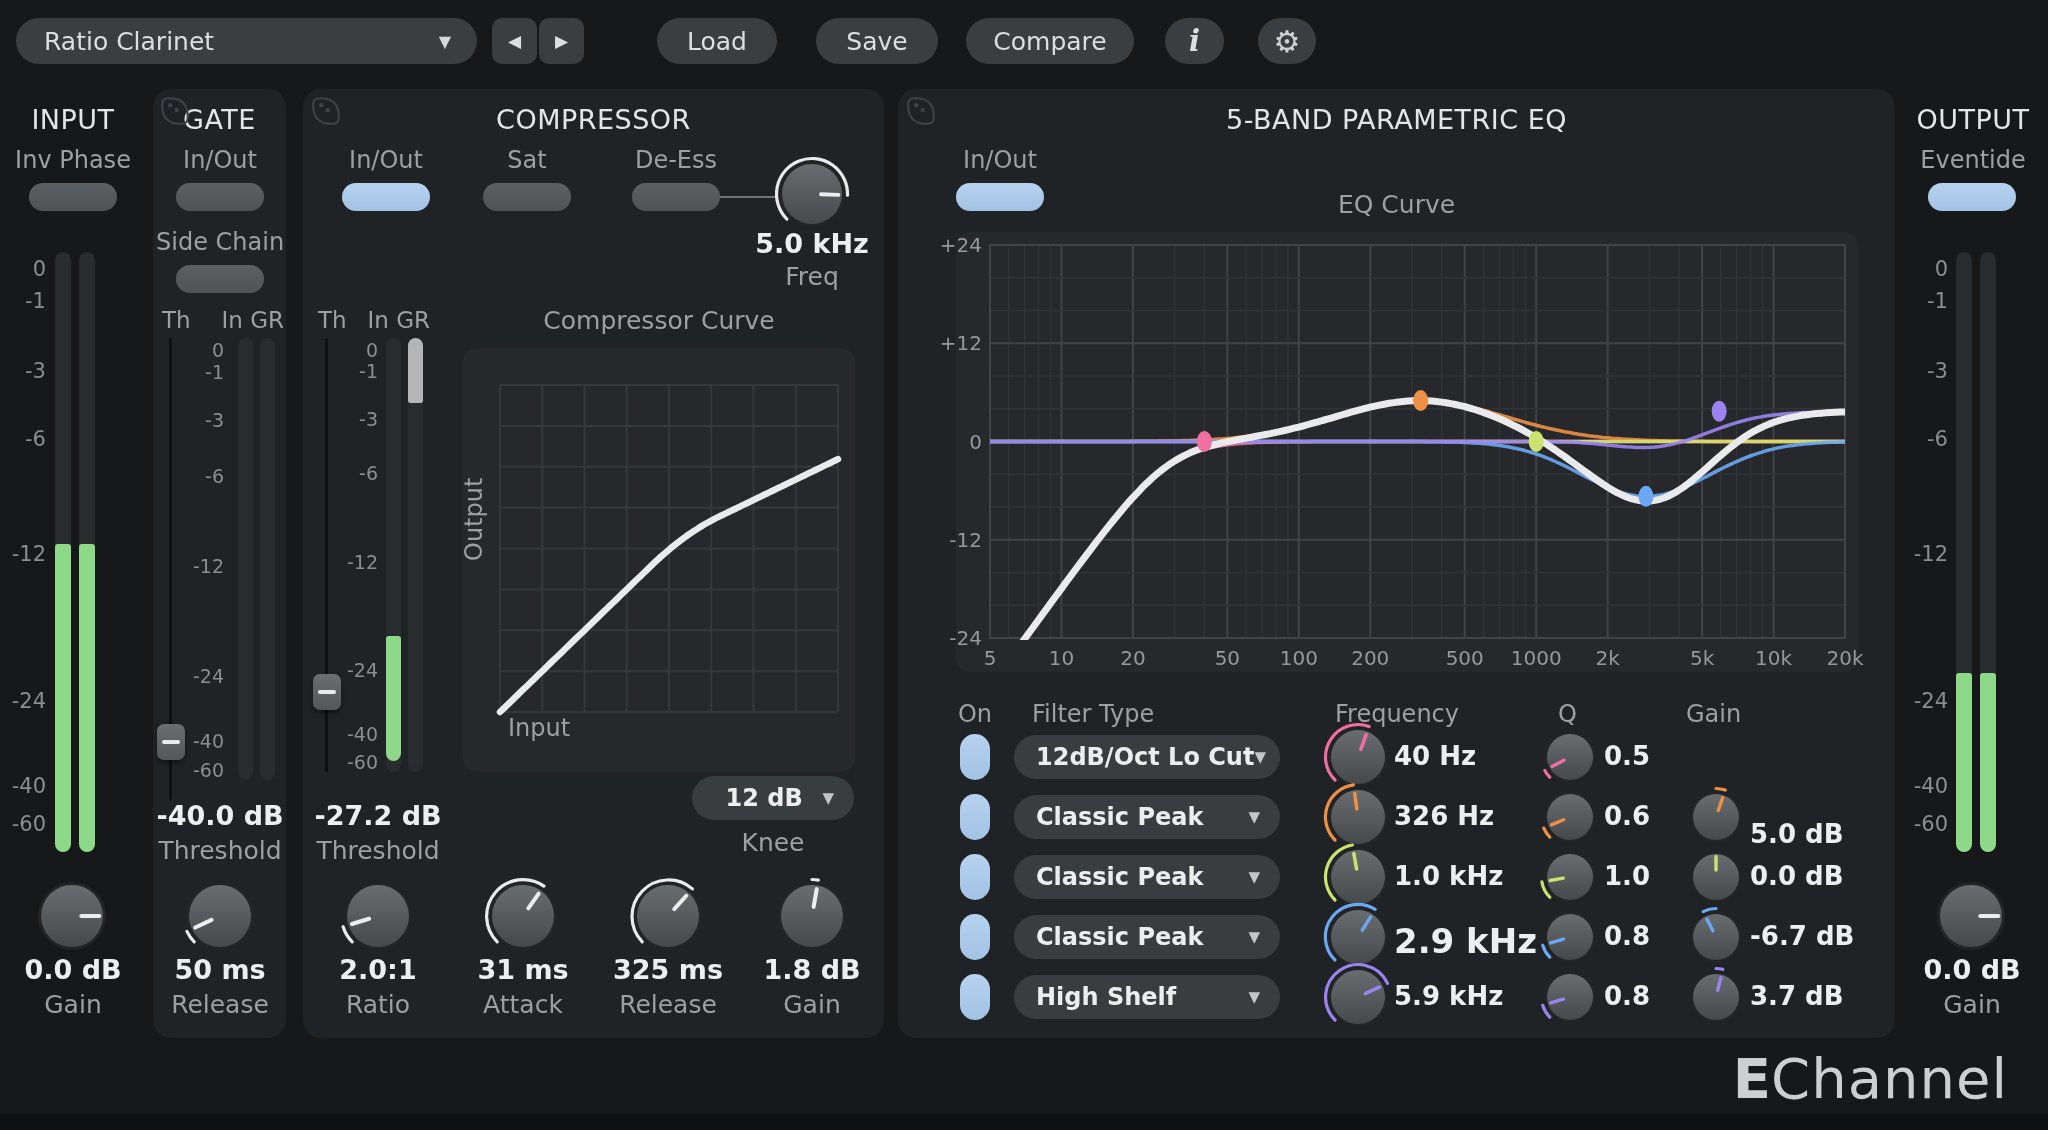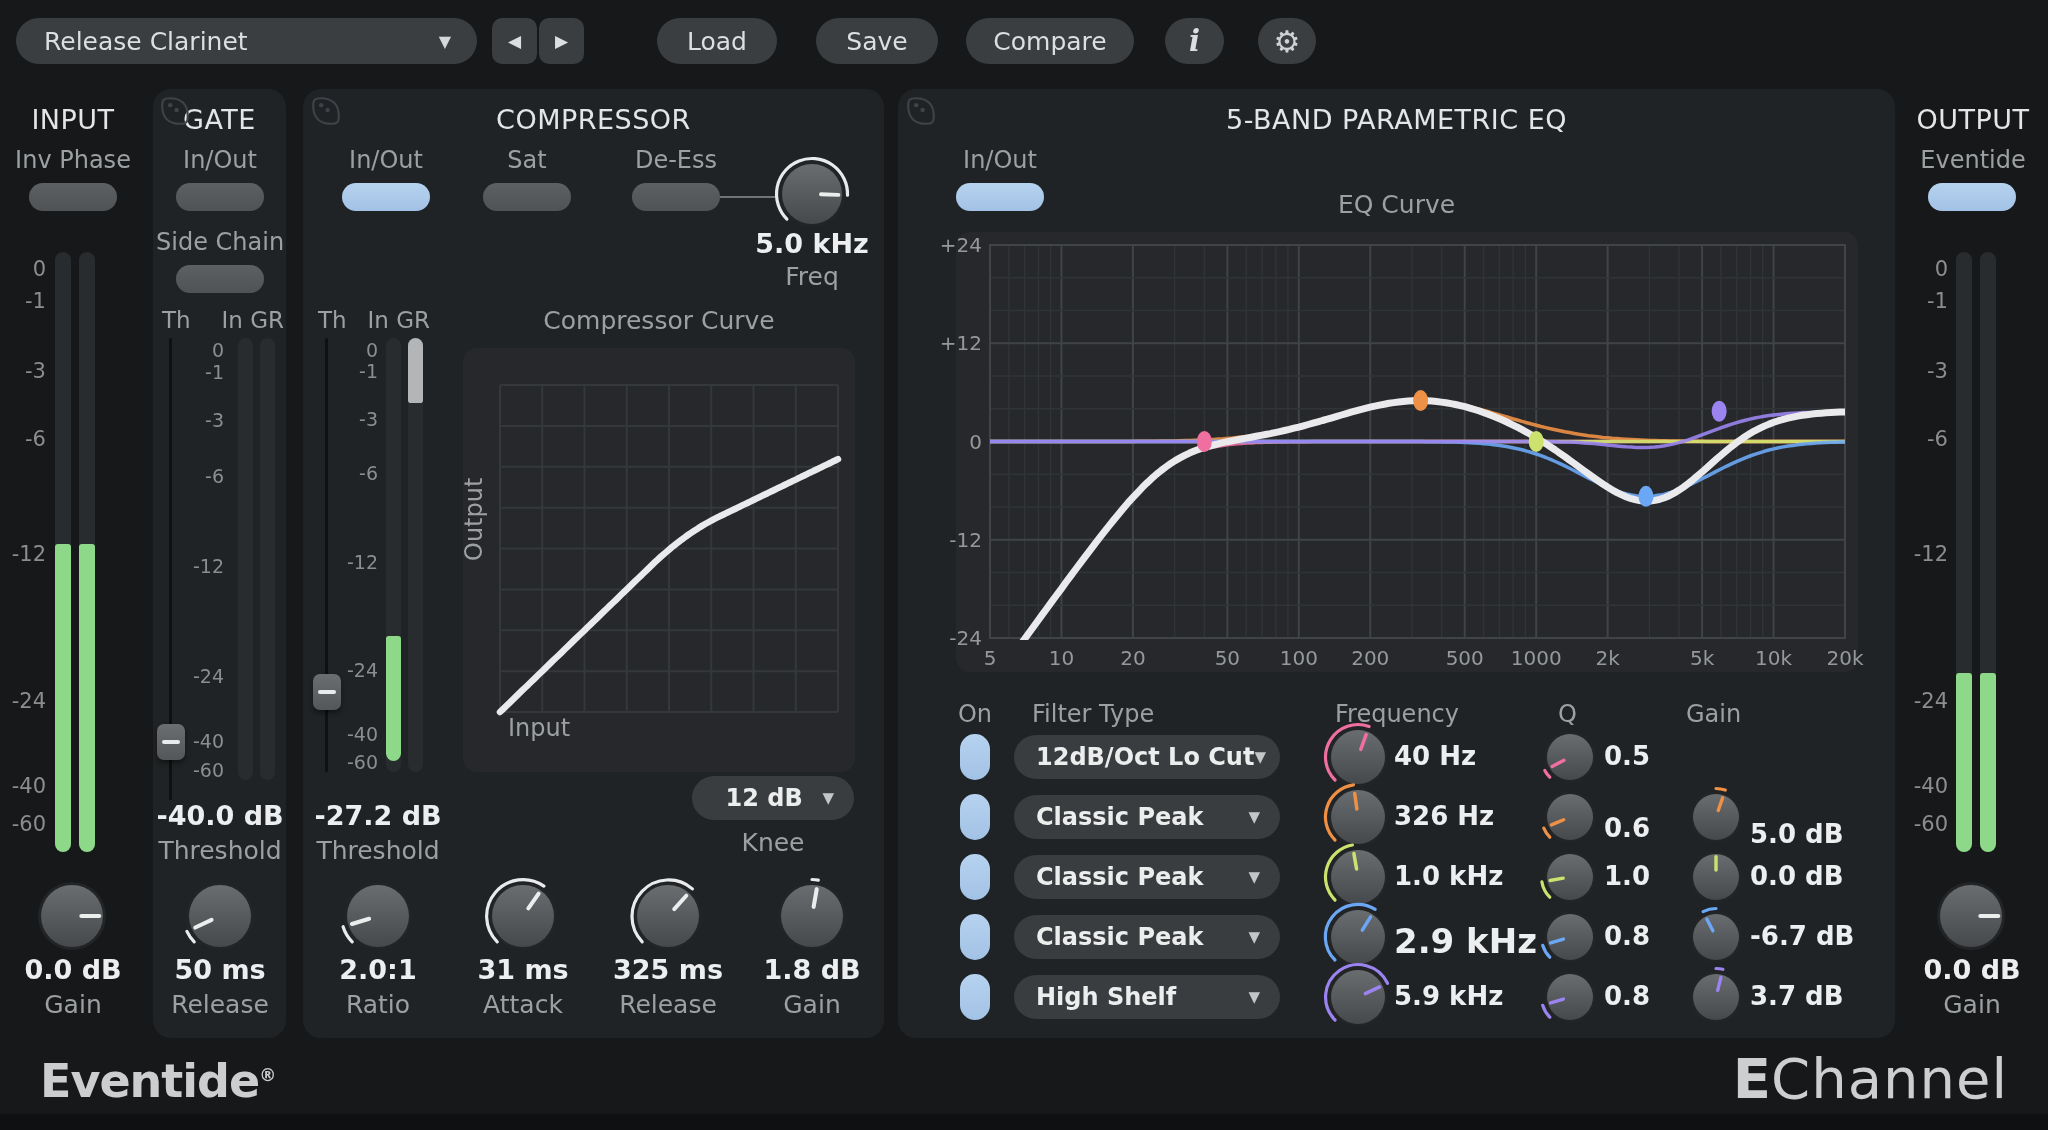--- a/index.html
+++ b/index.html
@@ -36,21 +36,21 @@
 .connector{position:absolute;height:2px;background:#707376}
 .bottomstrip{position:absolute;left:0;width:2048px;background:#0f1011}
 svg{position:absolute;overflow:visible}
 </style>
 </head>
 <body>
 
 <div id="stage">
 
   <div class="pillbtn" style="left:16px;top:18px;width:461px;justify-content:flex-start">
-    <span style="padding-left:28px">Release Clarinet</span>
+    <span style="padding-left:28px">Ratio Clarinet</span>
     <span style="margin-left:auto;padding-right:26px;font-size:16px;color:#d6d7d8">▼</span>
   </div>
   <div class="pillbtn" style="left:492px;top:18px;width:45px;border-radius:10px;font-size:17px">
       <span>◀</span>
     </div>
   <div class="pillbtn" style="left:539px;top:18px;width:45px;border-radius:10px;font-size:17px">
       <span>▶</span>
     </div>
   <div class="pillbtn" style="left:657px;top:18px;width:120px">Load</div>
   <div class="pillbtn" style="left:816px;top:18px;width:122px">Save</div>
@@ -137,23 +137,20 @@
   <div class="t-label left" style="left:1558px;top:700px">Q</div>
   <div class="t-label left" style="left:1686px;top:700px">Gain</div>
   <div id="eq-rows-mount"></div>
 
   <div class="t-title" style="left:1902px;top:104px;width:142px">OUTPUT</div>
   <div class="t-label" style="left:1902px;top:146px;width:142px">Eventide</div>
   <div class="toggle on" style="left:1928px;top:183px"></div>
   <div class="t-value" style="left:1901px;top:954px;width:142px">0.0 dB</div>
   <div class="t-sub" style="left:1901px;top:990px;width:142px">Gain</div>
 
-  <div class="abs" style="left:40px;top:1054px;font-size:46px;font-weight:800;color:#cbcdce;letter-spacing:-1px">
-    <span>Eventide</span><span style="font-size:17px;vertical-align:super">®</span>
-  </div>
   <div class="abs" style="left:1650px;top:1046px;width:358px;text-align:right;font-size:56px;color:#cdced0">
     <span style="font-weight:800">E</span><span style="font-weight:400;letter-spacing:1px">Channel</span>
   </div>
   <div class="bottomstrip" style="top:1114px;height:16px"></div>
 <svg width="80" height="80" style="left: 32px; top: 876px;">
       <defs>
         <linearGradient id="kg1" x1="0" y1="0" x2="0" y2="1">
           <stop offset="0" stop-color="#6a6d70"></stop>
           <stop offset="1" stop-color="#46494c"></stop>
         </linearGradient>
@@ -360,21 +357,21 @@
         <linearGradient id="kg12" x1="0" y1="0" x2="0" y2="1">
           <stop offset="0" stop-color="#6a6d70"></stop>
           <stop offset="1" stop-color="#46494c"></stop>
         </linearGradient>
       </defs>
       <circle cx="32" cy="32" r="26" fill="#222426"></circle>
       <circle cx="32" cy="32" r="23" fill="url(#kg12)"></circle>
       <path d="M11.8,52.2 A28.5,28.5 0 0 1 5.8,43.1" fill="none" stroke="#ee9045" stroke-width="3.2" stroke-linecap="round"></path>
       <line x1="25.648516511178162" y1="34.69604478657599" x2="13.368981766122609" y2="39.9083980406229" stroke="#ee9045" stroke-width="3.4" stroke-linecap="round"></line>
     </svg>
-    <div class="t-value" style="text-align: left; font-size: 26px; position: absolute; left: 1604px; top: 801px; width: 80px; margin-top: 12px;">0.6</div>
+    <div class="t-value" style="text-align: left; font-size: 26px; position: absolute; left: 1604px; top: 801px; width: 80px;">0.6</div>
     <svg width="64" height="64" style="left: 1684px; top: 785px;">
       <defs>
         <linearGradient id="kg13" x1="0" y1="0" x2="0" y2="1">
           <stop offset="0" stop-color="#6a6d70"></stop>
           <stop offset="1" stop-color="#46494c"></stop>
         </linearGradient>
       </defs>
       <circle cx="32" cy="32" r="26" fill="#222426"></circle>
       <circle cx="32" cy="32" r="23" fill="url(#kg13)"></circle>
       <path d="M32.0,3.5 A28.5,28.5 0 0 1 41.3,5.1" fill="none" stroke="#ee9045" stroke-width="3.2" stroke-linecap="round"></path>

